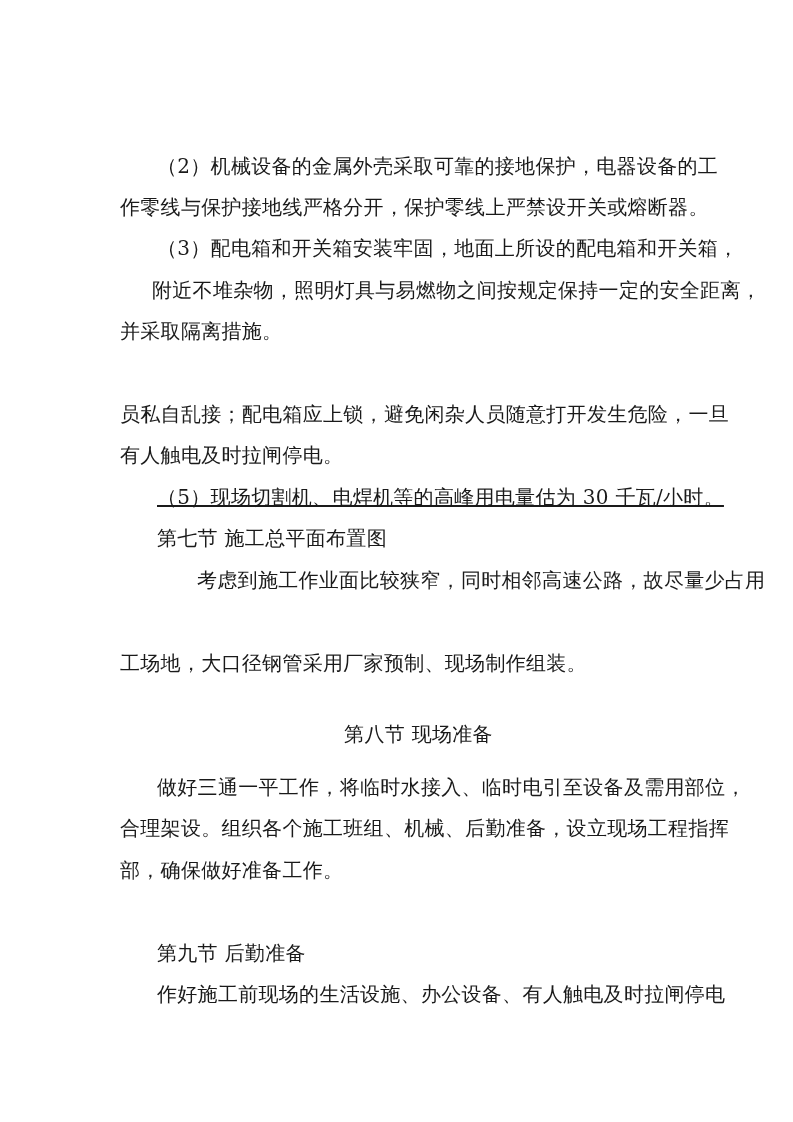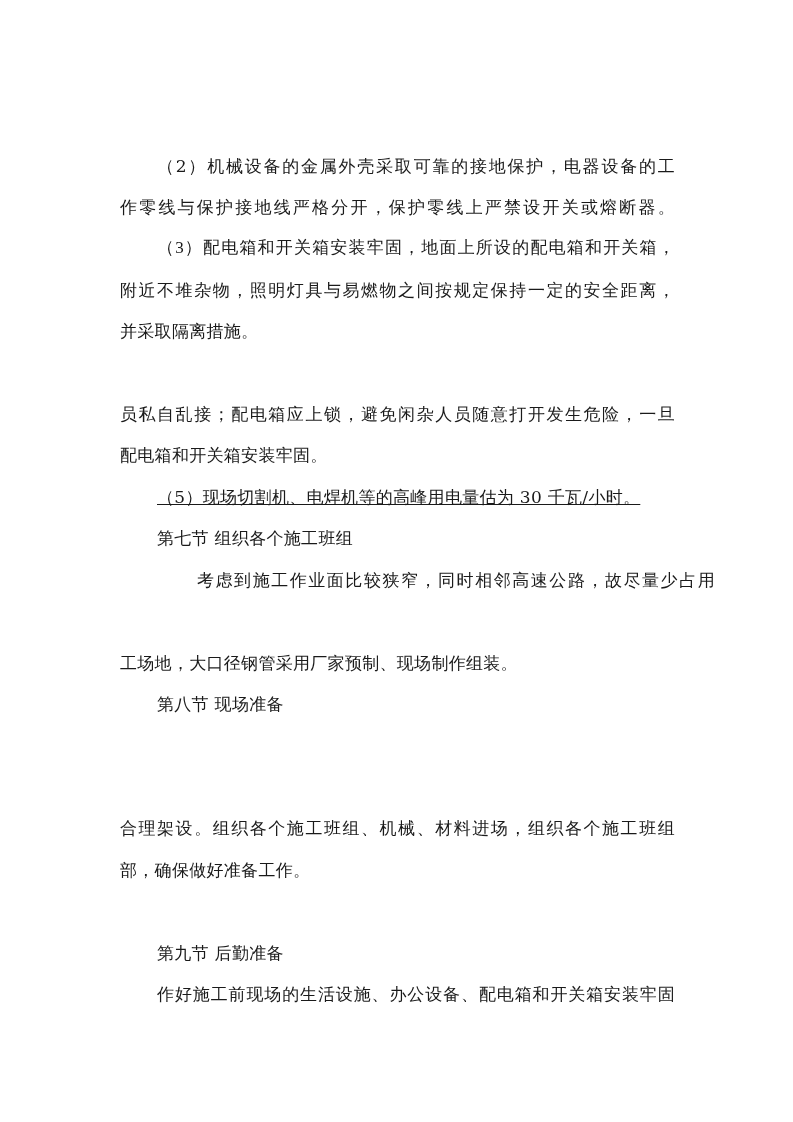--- a/index.html
+++ b/index.html
@@ -19,46 +19,47 @@
       position: absolute;
       left: 0; top: 0;
       width: 793px;
       height: 1122px;
       background: #ffffff;
     }
     .line {
       position: absolute;
       left: 120px;
       width: 560px;
-      font-size: 17px;
+      font-size: 20px;
       line-height: 22px;
       white-space: nowrap;
       letter-spacing: 0.3px;
     }
     .indent { left: 157px; width: 523px; }
     .justify {
       text-align: justify;
       text-align-last: justify;
       width: 555px;
     }
     .indent.justify { width: 518px; }
   </style>
 </head>
 <body>
 
 <div class="page">
   <div class="line indent justify" style="top: 155px;">（2）机械设备的金属外壳采取可靠的接地保护，电器设备的工</div>
   <div class="line justify" style="top: 196px;">作零线与保护接地线严格分开，保护零线上严禁设开关或熔断器。</div>
-  <div class="line indent justify" style="top: 237px; font-family: Liberation Serif, serif;">（3）配电箱和开关箱安装牢固，地面上所设的配电箱和开关箱，</div>
-  <div class="line justify" style="top: 279px;">附近不堆杂物，照明灯具与易燃物之间按规定保持一定的安全距离，</div>
+  <div class="line indent justify" style="top: 237px;">（3）配电箱和开关箱安装牢固，地面上所设的配电箱和开关箱，</div>
+  <div class="line justify" style="top: 279px; margin-left: 32px;">附近不堆杂物，照明灯具与易燃物之间按规定保持一定的安全距离，</div>
   <div class="line" style="top: 320px;">并采取隔离措施。</div>
   <div class="line justify" style="top: 403px;">员私自乱接；配电箱应上锁，避免闲杂人员随意打开发生危险，一旦</div>
-  <div class="line" style="top: 444px;">配电箱和开关箱安装牢固。</div>
+  <div class="line" style="top: 444px;">有人触电及时拉闸停电。</div>
   <div class="line indent" style="top: 486px; text-decoration: underline;">（5）现场切割机、电焊机等的高峰用电量估为 30  千瓦/小时。</div>
-  <div class="line indent" style="top: 527px;">第七节  组织各个施工班组</div>
+  <div class="line indent" style="top: 527px;">第七节  施工总平面布置图</div>
   <div class="line indent justify" style="top: 569px; margin-left: 40px;">考虑到施工作业面比较狭窄，同时相邻高速公路，故尽量少占用</div>
   <div class="line" style="top: 652px;">工场地，大口径钢管采用厂家预制、现场制作组装。</div>
-  <div class="line indent" style="top: 693px;">第八节  现场准备</div>
-  <div class="line justify" style="top: 817px;">合理架设。组织各个施工班组、机械、材料进场，组织各个施工班组</div>
+  <div class="line indent" style="top: 723px; text-align: center;">第八节  现场准备</div>
+  <div class="line indent justify" style="top: 776px;">做好三通一平工作，将临时水接入、临时电引至设备及需用部位，</div>
+  <div class="line justify" style="top: 817px;">合理架设。组织各个施工班组、机械、后勤准备，设立现场工程指挥</div>
   <div class="line indent" style="top: 942px;">第九节  后勤准备</div>
   <div class="line" style="top: 859px;">部，确保做好准备工作。</div>
-  <div class="line indent justify" style="top: 983px;">作好施工前现场的生活设施、办公设备、配电箱和开关箱安装牢固</div>
+  <div class="line indent justify" style="top: 983px;">作好施工前现场的生活设施、办公设备、有人触电及时拉闸停电</div>
 </div>
 
 </body></html>

